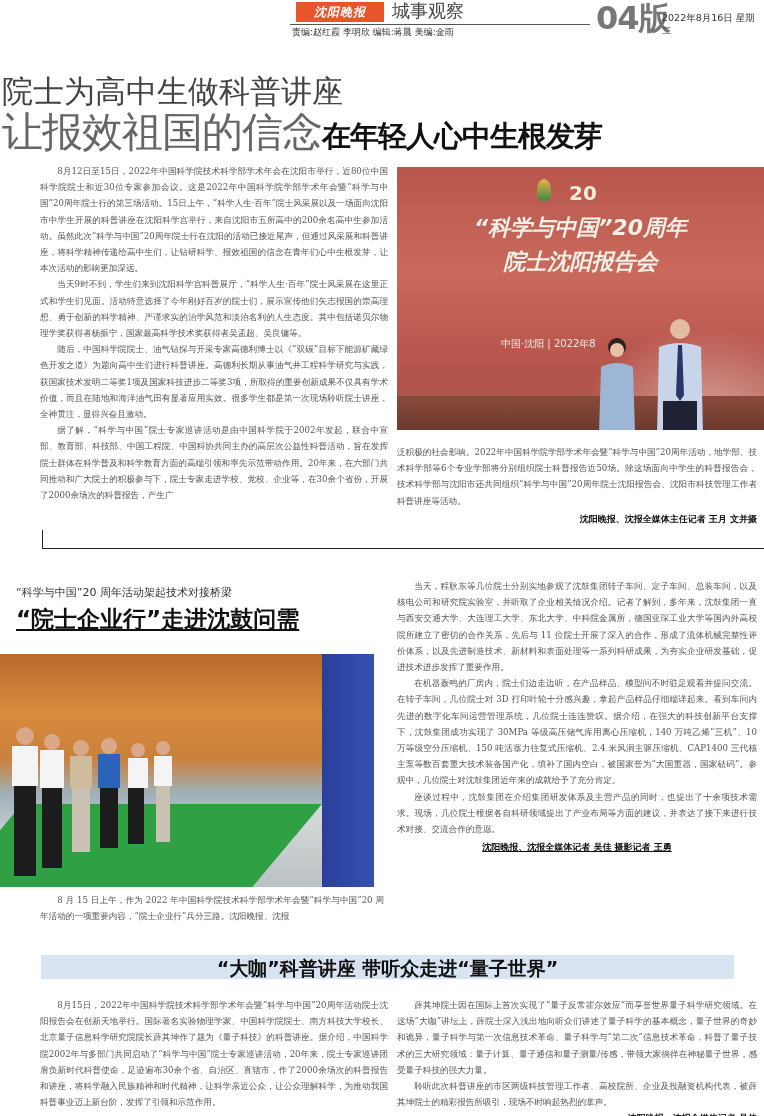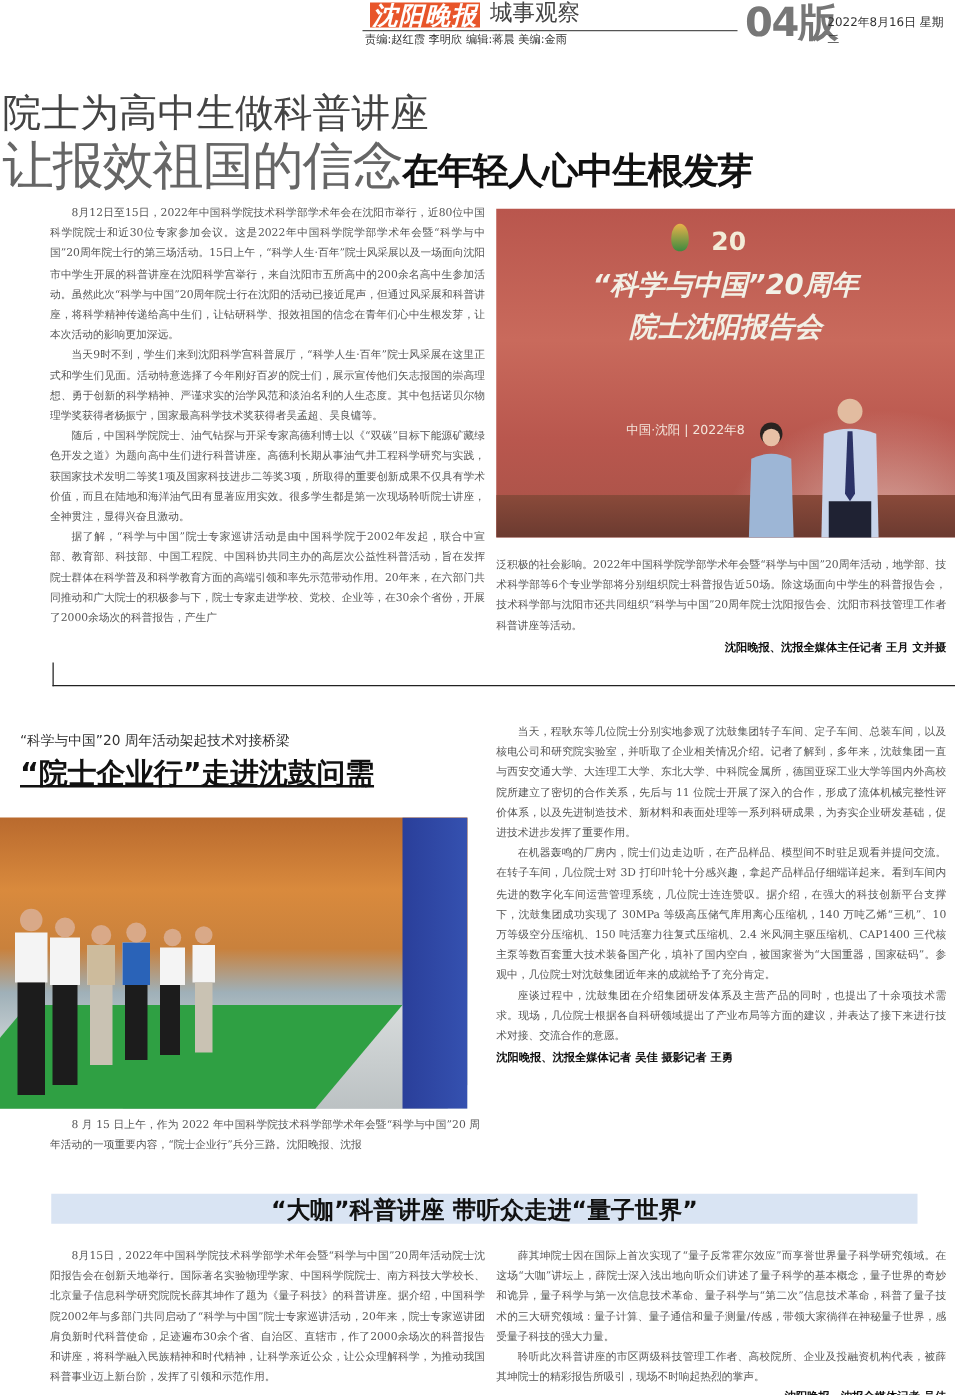--- a/index.html
+++ b/index.html
@@ -1,19 +1,19 @@
 <!DOCTYPE html>
 <html><head>
 <meta charset="utf-8">
 <style>
   html,body{margin:0;padding:0;background:#fff;}
   body{width:764px;height:1116px;position:relative;overflow:hidden;font-family:"DejaVu Serif","Liberation Serif",serif;color:#333;}
   .abs{position:absolute;}
   
-  .mast-logo{left:296px;top:2px;width:88px;height:20px;background:#e8552a;color:#fff;font-family:"DejaVu Sans",sans-serif;font-weight:bold;font-style:italic;font-size:20px;line-height:20px;text-align:center;letter-spacing:1px;}
+  .mast-logo{left:296px;top:2px;width:88px;height:20px;background:#e8552a;color:#fff;font-family:"DejaVu Sans",sans-serif;font-weight:bold;font-style:italic;font-size:12px;line-height:20px;text-align:center;letter-spacing:1px;}
   .mast-section{left:392px;top:0px;font-family:"DejaVu Sans",sans-serif;font-size:18px;color:#444;line-height:22px;}
   .mast-rule{left:290px;top:24px;width:300px;height:1px;background:#555;}
   .mast-editors{left:292px;top:26px;font-family:"DejaVu Sans",sans-serif;font-size:9px;color:#333;line-height:12px;}
   .mast-page{left:596px;top:0px;font-family:"DejaVu Sans",sans-serif;font-weight:bold;font-size:32px;color:#777;line-height:36px;letter-spacing:-1px;}
   .mast-date{left:662px;top:12px;font-family:"DejaVu Sans",sans-serif;font-size:9.5px;color:#333;}
   
   .h1-sub{left:2px;top:72px;font-family:"DejaVu Sans",sans-serif;font-size:31px;color:#444;line-height:38px;font-weight:300;}
   .h1-main{left:2px;top:108px;line-height:48px;white-space:nowrap;}
   .h1-light{font-family:"DejaVu Sans",sans-serif;font-size:41px;color:#666;font-weight:200;-webkit-text-stroke:0;letter-spacing:-1px;}
   .h1-bold{font-family:"DejaVu Sans",sans-serif;font-size:29px;color:#111;font-weight:bold;letter-spacing:-1px;}
@@ -138,21 +138,21 @@
 </div>
 
 <div class="abs col-b1-cap body-text">
   <p>8 月 15 日上午，作为 2022 年中国科学院技术科学部学术年会暨“科学与中国”20 周年活动的一项重要内容，“院士企业行”兵分三路。沈阳晚报、沈报</p>
 </div>
 
 <div class="abs col-b2 body-text">
   <p>当天，程耿东等几位院士分别实地参观了沈鼓集团转子车间、定子车间、总装车间，以及核电公司和研究院实验室，并听取了企业相关情况介绍。记者了解到，多年来，沈鼓集团一直与西安交通大学、大连理工大学、东北大学、中科院金属所，德国亚琛工业大学等国内外高校院所建立了密切的合作关系，先后与 11 位院士开展了深入的合作，形成了流体机械完整性评价体系，以及先进制造技术、新材料和表面处理等一系列科研成果，为夯实企业研发基础，促进技术进步发挥了重要作用。</p>
   <p>在机器轰鸣的厂房内，院士们边走边听，在产品样品、模型间不时驻足观看并提问交流。在转子车间，几位院士对 3D 打印叶轮十分感兴趣，拿起产品样品仔细端详起来。看到车间内先进的数字化车间运营管理系统，几位院士连连赞叹。据介绍，在强大的科技创新平台支撑下，沈鼓集团成功实现了 30MPa 等级高压储气库用离心压缩机，140 万吨乙烯“三机”、10 万等级空分压缩机、150 吨活塞力往复式压缩机、2.4 米风洞主驱压缩机、CAP1400 三代核主泵等数百套重大技术装备国产化，填补了国内空白，被国家誉为“大国重器，国家砝码”。参观中，几位院士对沈鼓集团近年来的成就给予了充分肯定。</p>
   <p>座谈过程中，沈鼓集团在介绍集团研发体系及主营产品的同时，也提出了十余项技术需求。现场，几位院士根据各自科研领域提出了产业布局等方面的建议，并表达了接下来进行技术对接、交流合作的意愿。</p>
-  <div class="byline" style="text-align:left;margin-top:2px;">沈阳晚报、沈报全媒体记者  吴佳  摄影记者  王勇</div>
+  <div class="byline" style="text-align:center;margin-top:2px;text-decoration:underline;">沈阳晚报、沈报全媒体记者  吴佳  摄影记者  王勇</div>
 </div>
 
 <div class="abs h3-bar"></div>
 <div class="abs h3-title">“大咖”科普讲座  带听众走进“量子世界”</div>
 
 <div class="abs col-c1 body-text">
   <p>8月15日，2022年中国科学院技术科学部学术年会暨“科学与中国”20周年活动院士沈阳报告会在创新天地举行。国际著名实验物理学家、中国科学院院士、南方科技大学校长、北京量子信息科学研究院院长薛其坤作了题为《量子科技》的科普讲座。据介绍，中国科学院2002年与多部门共同启动了“科学与中国”院士专家巡讲活动，20年来，院士专家巡讲团肩负新时代科普使命，足迹遍布30余个省、自治区、直辖市，作了2000余场次的科普报告和讲座，将科学融入民族精神和时代精神，让科学亲近公众，让公众理解科学，为推动我国科普事业迈上新台阶，发挥了引领和示范作用。</p>
 </div>
 <div class="abs col-c2 body-text">
   <p>薛其坤院士因在国际上首次实现了“量子反常霍尔效应”而享誉世界量子科学研究领域。在这场“大咖”讲坛上，薛院士深入浅出地向听众们讲述了量子科学的基本概念，量子世界的奇妙和诡异，量子科学与第一次信息技术革命、量子科学与“第二次”信息技术革命，科普了量子技术的三大研究领域：量子计算、量子通信和量子测量/传感，带领大家徜徉在神秘量子世界，感受量子科技的强大力量。</p>

